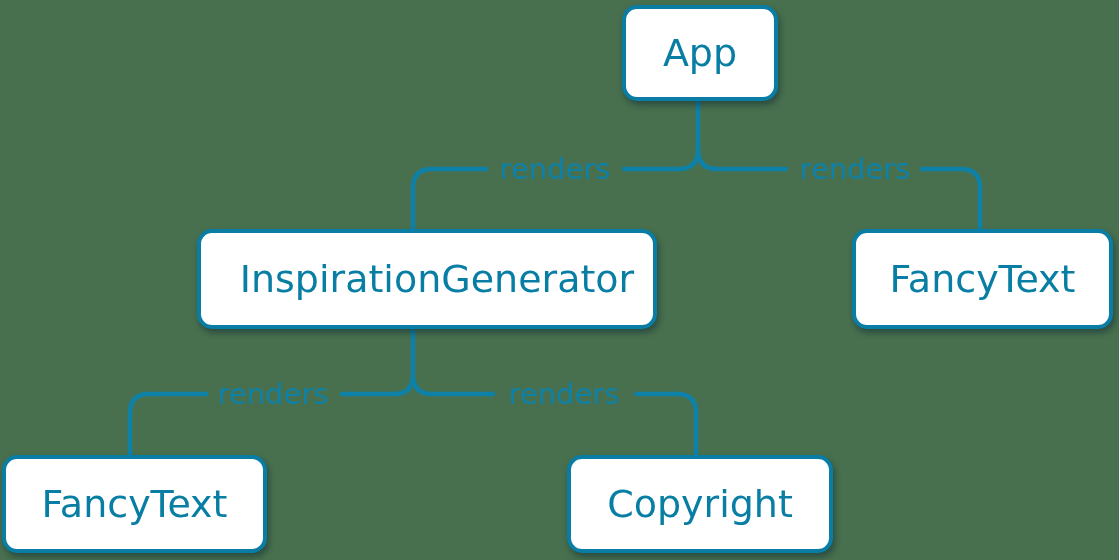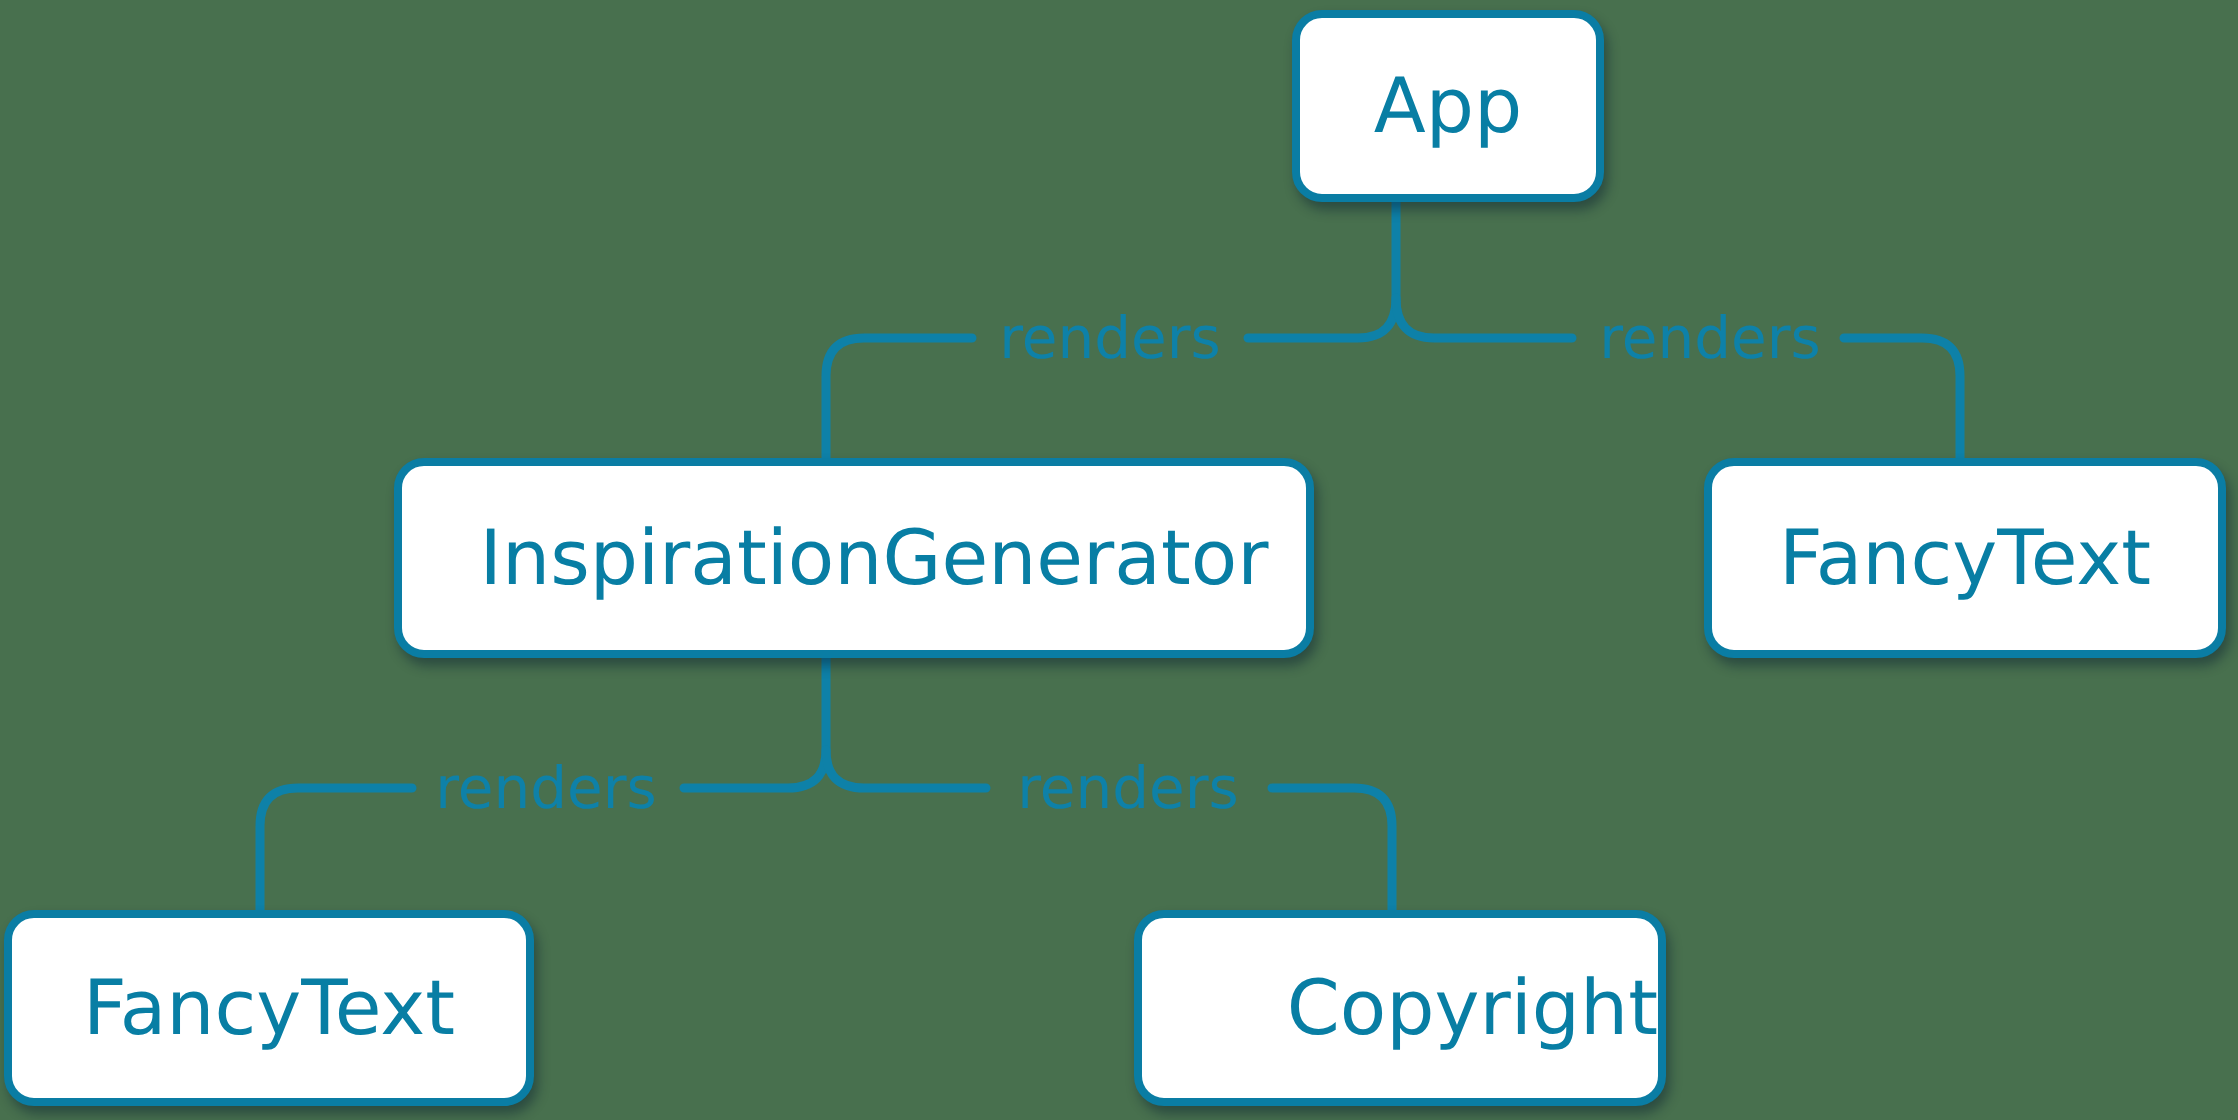--- a/index.html
+++ b/index.html
@@ -43,25 +43,25 @@
     border-radius: 15px;
     display: flex;
     align-items: center;
     justify-content: center;
     color: #087EA4;
     font-size: 38px;
     font-weight: 500;
     box-shadow: 2px 4px 6px rgba(8, 30, 48, 0.45);
     white-space: nowrap;
   }
-  .node-app            { left: 646px; top: 5px;   width: 156px; height: 96px; }
+  .node-app            { left: 622px; top: 5px;   width: 156px; height: 96px; }
   .node-insp           { left: 197px; top: 229px; width: 460px; height: 100px; padding-left: 20px; }
   .node-fancy-top      { left: 852px; top: 229px; width: 261px; height: 100px; }
   .node-fancy-bottom   { left: 2px;   top: 455px; width: 265px; height: 98px; }
-  .node-copyright      { left: 567px; top: 455px; width: 266px; height: 98px; justify-content: flex-end; }
+  .node-copyright      { left: 567px; top: 455px; width: 266px; height: 98px; }
 </style>
 </head>
 <body>
 
 <div id="stage">
 
   <svg id="edges" viewBox="0 0 1119 560" xmlns="http://www.w3.org/2000/svg">
 
     <path d="M624 169 L679 169 Q698 169 698 149 L698 101"></path>
     <path d="M786 169 L717 169 Q698 169 698 149"></path>

